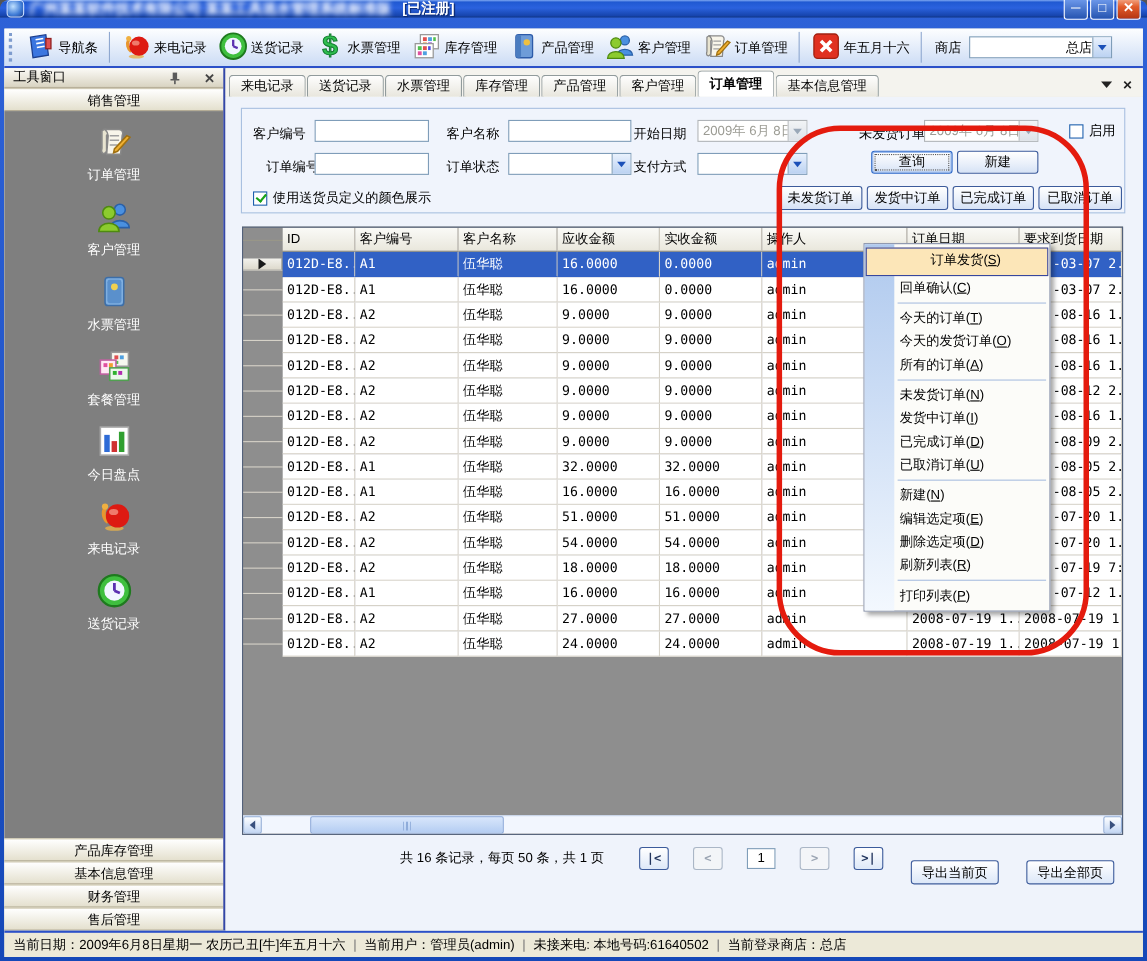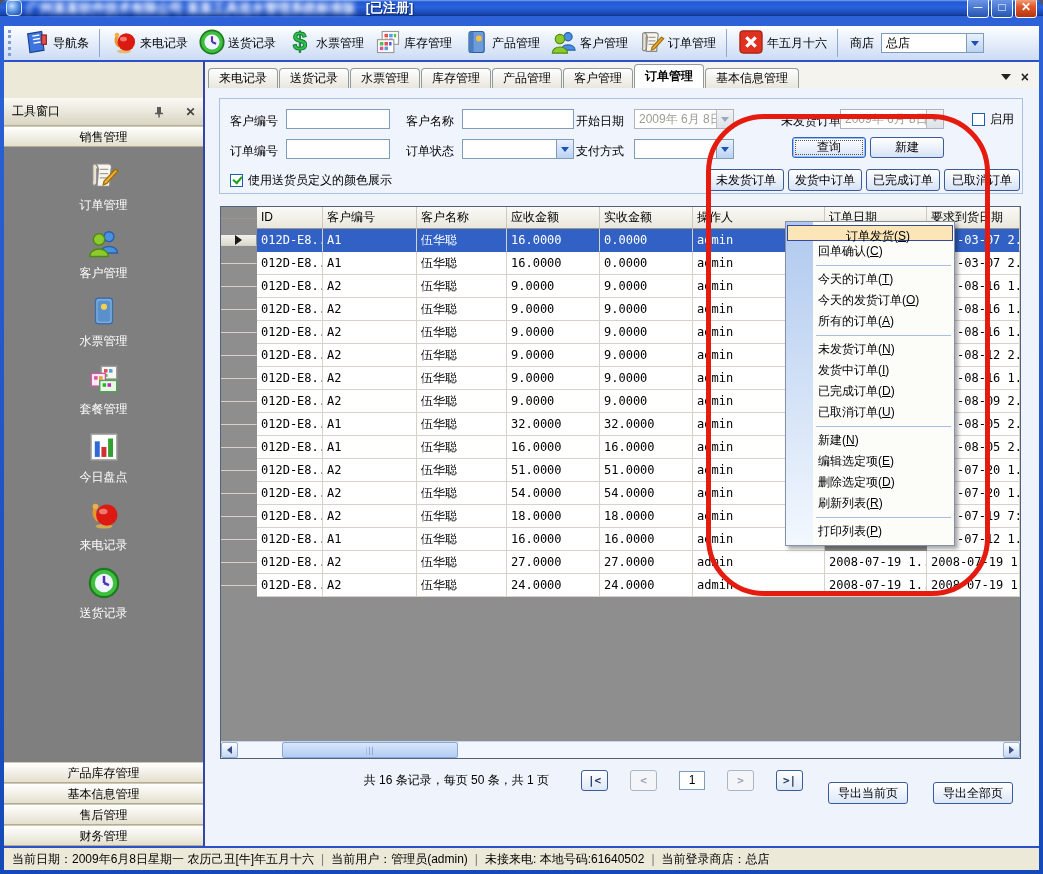--- a/index.html
+++ b/index.html
@@ -40,22 +40,22 @@
   .combo.disabled .cval { color:#9C9C94; }
   .combo.disabled .cbtn { background:linear-gradient(#F2F4F6,#DDE2E8); border-left-color:#B8BCC0; }
   .combo.disabled .arr-dn { border-top-color:#9AA8B8; }
   .combo.disabled { border-color:#B0B4B8; }
 
   
   .main { flex:1; display:flex; min-height:0; }
 
   
   .sidebar { width:199px; flex:none; display:flex; flex-direction:column; background:#ECE9D8; }
-  .tool-header { height:28px; flex:none; display:flex; align-items:center; gap:19px; padding:0 6px 0 8px;
-    background:linear-gradient(#FBFAF6,#D9D4C2); border-bottom:1px solid #B8B09A;margin-top:36px; }
+  .tool-header { height:18px; flex:none; display:flex; align-items:center; gap:19px; padding:0 6px 0 8px;
+    background:linear-gradient(#FBFAF6,#D9D4C2); border-bottom:1px solid #B8B09A; }
   .tool-header .ttl { flex:1; }
   .th-ico { width:13px; height:13px; display:flex; align-items:center; justify-content:center; color:#444; font-weight:bold; }
   .group-bar { height:21px; flex:none; line-height:20px; text-align:center; background:linear-gradient(#FFFFFF,#E4E0CE);
     border-top:1px solid #CFC9B4; border-bottom:1px solid #B4AC96; }
   .icon-panel { flex:1; background:#7F7F7F; display:flex; flex-direction:column; align-items:center; padding-top:11px; gap:12px; overflow:hidden; }
   .side-item { display:flex; flex-direction:column; align-items:center; gap:2px; color:#fff; }
   .side-item svg { width:34px; height:34px; }
   .bottom-groups { flex:none; }
 
   
@@ -116,21 +116,21 @@
   .pg-btn.disabled { border-color:#AAB6C6; color:#9AA4B2; background:#F3F5F8; }
   .pg-input { width:26px; height:19px; border:1px solid #7F9DB9; text-align:center; font:12px "Liberation Sans",sans-serif; }
   .exp-btn { height:22px; padding:0 9px; border:1px solid #3C5B9B; border-radius:3px; background:linear-gradient(#fff,#DCE7F8);
     line-height:20px; white-space:nowrap; margin-left:3px;margin-top:26px; }
 
   
   .ctx { position:absolute; left:580px; top:133px; width:170px; padding:3px 0; background:#FCFCF9;
     border:1px solid #8690A8; box-shadow:3px 3px 4px rgba(0,0,0,.35); z-index:10; }
   .ctx::before { content:""; position:absolute; left:0; top:0; bottom:0; width:27px; background:linear-gradient(180deg,#AFC9EE,#F3F8FE); }
   .ctx-item { position:relative; height:21px; line-height:21px; padding-left:32px; white-space:nowrap; }
-  .ctx-item.selected { height:16px; line-height:20px; margin:0 1px; padding-left:58px; background:#FCE6B8; border:1px solid #37479E; }
+  .ctx-item.selected { height:26px; line-height:20px; margin:0 1px; padding-left:58px; background:#FCE6B8; border:1px solid #37479E; }
   .ctx-sep { position:relative; height:1px; background:#A9BEE0; margin:3px 3px 3px 30px; }
 
   
   .red-annot { position:absolute; left:501px; top:26px; width:284px; height:482px; border:5px solid #E41B0E; border-radius:58px; z-index:20; pointer-events:none; }
 
   
   .statusbar { height:24px; flex:none; display:flex; align-items:center; padding:0 8px; gap:7px;
     background:#ECE9D8; border-top:2px solid #2B50C8; white-space:nowrap; overflow:hidden; }
   .sb-sep { color:#777; }
 </style>
@@ -236,21 +236,21 @@
         <span class="tb-btn">
           <span><svg viewBox="0 0 24 24">
               <rect x="2.5" y="2.5" width="19" height="19" rx="3" fill="#E03020" stroke="#A02010"></rect>
               <path d="M8 8 L16 16 M16 8 L8 16" stroke="#fff" stroke-width="2.8"></path>
             </svg></span>
           <span>年五月十六</span>
         </span>
         <span class="tb-sep"></span>
         <span class="tb-shop">
           <span>商店</span>
-          <span class="combo" style="width: 103px;">
+          <span class="combo" style="width: 130px; text-align: right;">
             <span class="cval">总店</span>
             <span class="cbtn">
               <span class="arr-dn"></span>
             </span>
           </span>
         </span>
       </div>
 
     <div class="main">
 
@@ -334,22 +334,22 @@
                   <circle cx="12" cy="12" r="6.5" fill="#F0F6FF"></circle>
                   <line x1="12" y1="12" x2="12" y2="7" stroke="#5A30B0" stroke-width="1.8"></line>
                   <line x1="12" y1="12" x2="15.5" y2="13.5" stroke="#5A30B0" stroke-width="1.8"></line>
                 </svg></span>
               <span>送货记录</span>
             </div>
           </div>
         <div class="bottom-groups" id="side-groups">
             <div class="group-bar">产品库存管理</div>
             <div class="group-bar">基本信息管理</div>
+            <div class="group-bar">财务管理</div>
             <div class="group-bar">售后管理</div>
-            <div class="group-bar">财务管理</div>
           </div>
       </div>
 
       <div class="content">
         <div class="tabstrip" id="tabstrip">
             <span class="tab">来电记录</span>
             <span class="tab">送货记录</span>
             <span class="tab">水票管理</span>
             <span class="tab">库存管理</span>
             <span class="tab">产品管理</span>
@@ -381,21 +381,21 @@
               <span class="cval">2009年 6月 8日</span>
               <span class="cbtn">
                   <span class="arr-dn"></span>
                 </span>
             </div>
             <span class="cb" style="left:752px;top:12px">
               <span class="box"></span>
               <span>启用</span>
             </span>
 
-            <span class="f-lab" style="left:10px;top:44px">订单编号</span>
+            <span class="f-lab" style="left:22px;top:44px">订单编号</span>
             <input class="f-inp" style="left: 66px; top: 40px; width: 104px;" value="">
             <span class="f-lab" style="left:186px;top:44px">订单状态</span>
             <div class="combo f-combo" style="left:242px;top:40px;width:112px;position:absolute">
               <span class="cval"></span>
               <span class="cbtn">
                   <span class="arr-dn"></span>
                 </span>
             </div>
             <span class="f-lab" style="left:356px;top:44px">支付方式</span>
             <div class="combo f-combo" style="left:414px;top:40px;width:100px;position:absolute">

